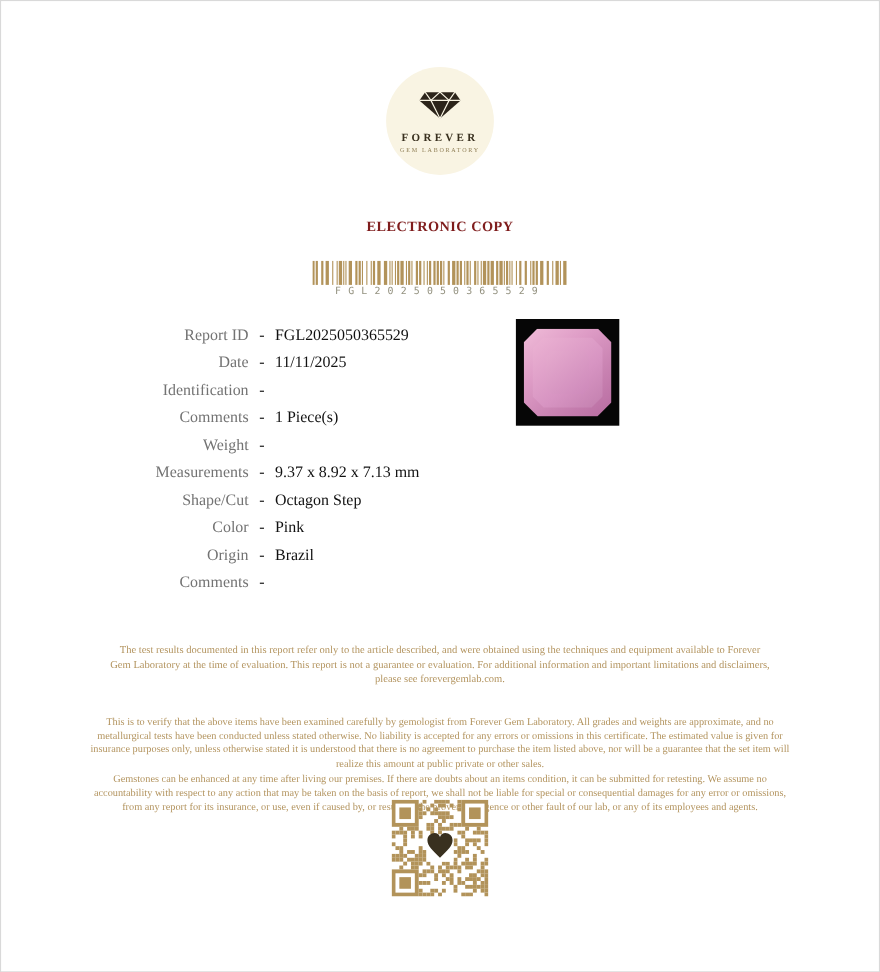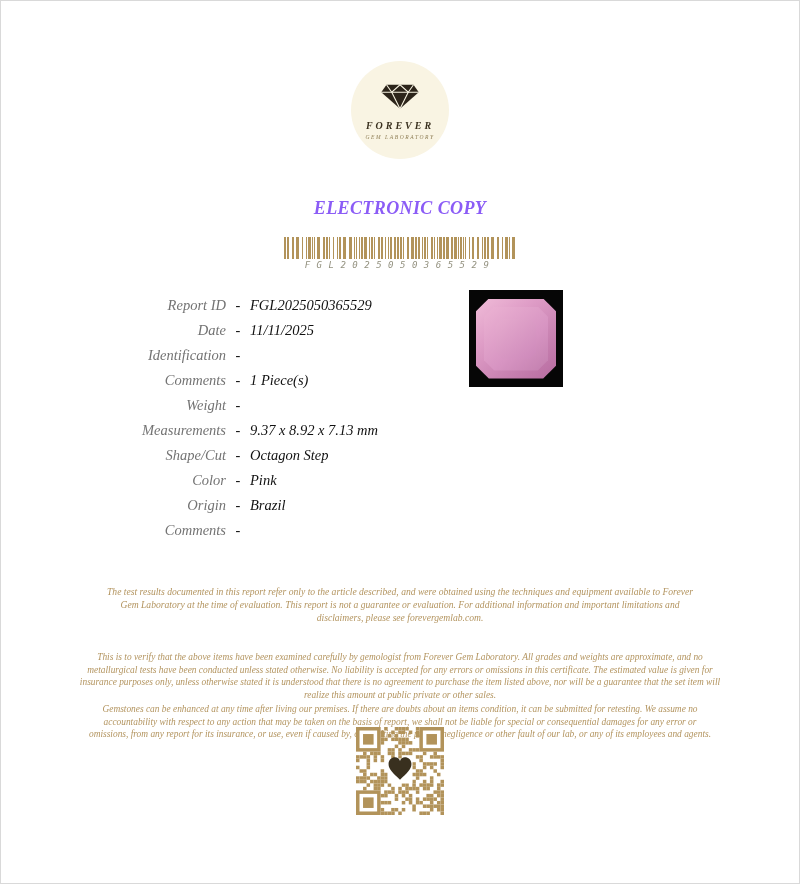--- a/index.html
+++ b/index.html
@@ -4,38 +4,37 @@
 <style>
   html,body { margin:0; padding:0; background:#ffffff; }
   .page {
     position:relative;
     width:798px; height:882px;
     margin:0 auto;
     background:#ffffff;
     border:1px solid #d9d9d9;
     font-family:"Liberation Serif", serif;
     overflow:hidden;
-    font-style:italic;
   }
 
   
   .logo-circle {
     position:absolute; top:60px; left:50%; transform:translateX(-50%);
     width:98px; height:98px; border-radius:50%;
     background:#f9f4e3;
     display:flex; flex-direction:column; align-items:center; justify-content:center;
   }
   .logo-name { font-size:10px; letter-spacing:3px; color:#39301f; margin-top:5px; font-weight:bold; }
   .logo-sub  { font-size:5.5px; letter-spacing:1.6px; color:#8d7c53; margin-top:3px; }
 
   
   .e-copy {
     position:absolute; top:197px; left:0; width:100%;
-    text-align:center; font-size:18px; font-weight:bold;
-    color:#8b5cf6; letter-spacing:0.4px;
+    text-align:center; font-size:13px; font-weight:bold;
+    color:#7f1d1d; letter-spacing:0.4px;
   }
 
   
   .barcode-wrap { position:absolute; top:236px; left:50%; transform:translateX(-50%); width:232px; text-align:center; }
   #barcode-svg { width:232px; height:22px; display:block; }
   #barcode-svg rect { fill:#b2935a; }
   .barcode-text {
     font-family:"DejaVu Sans Mono", monospace;
     font-size:9px; letter-spacing:6.5px; color:#93917f;
     margin-top:1px; white-space:nowrap;

